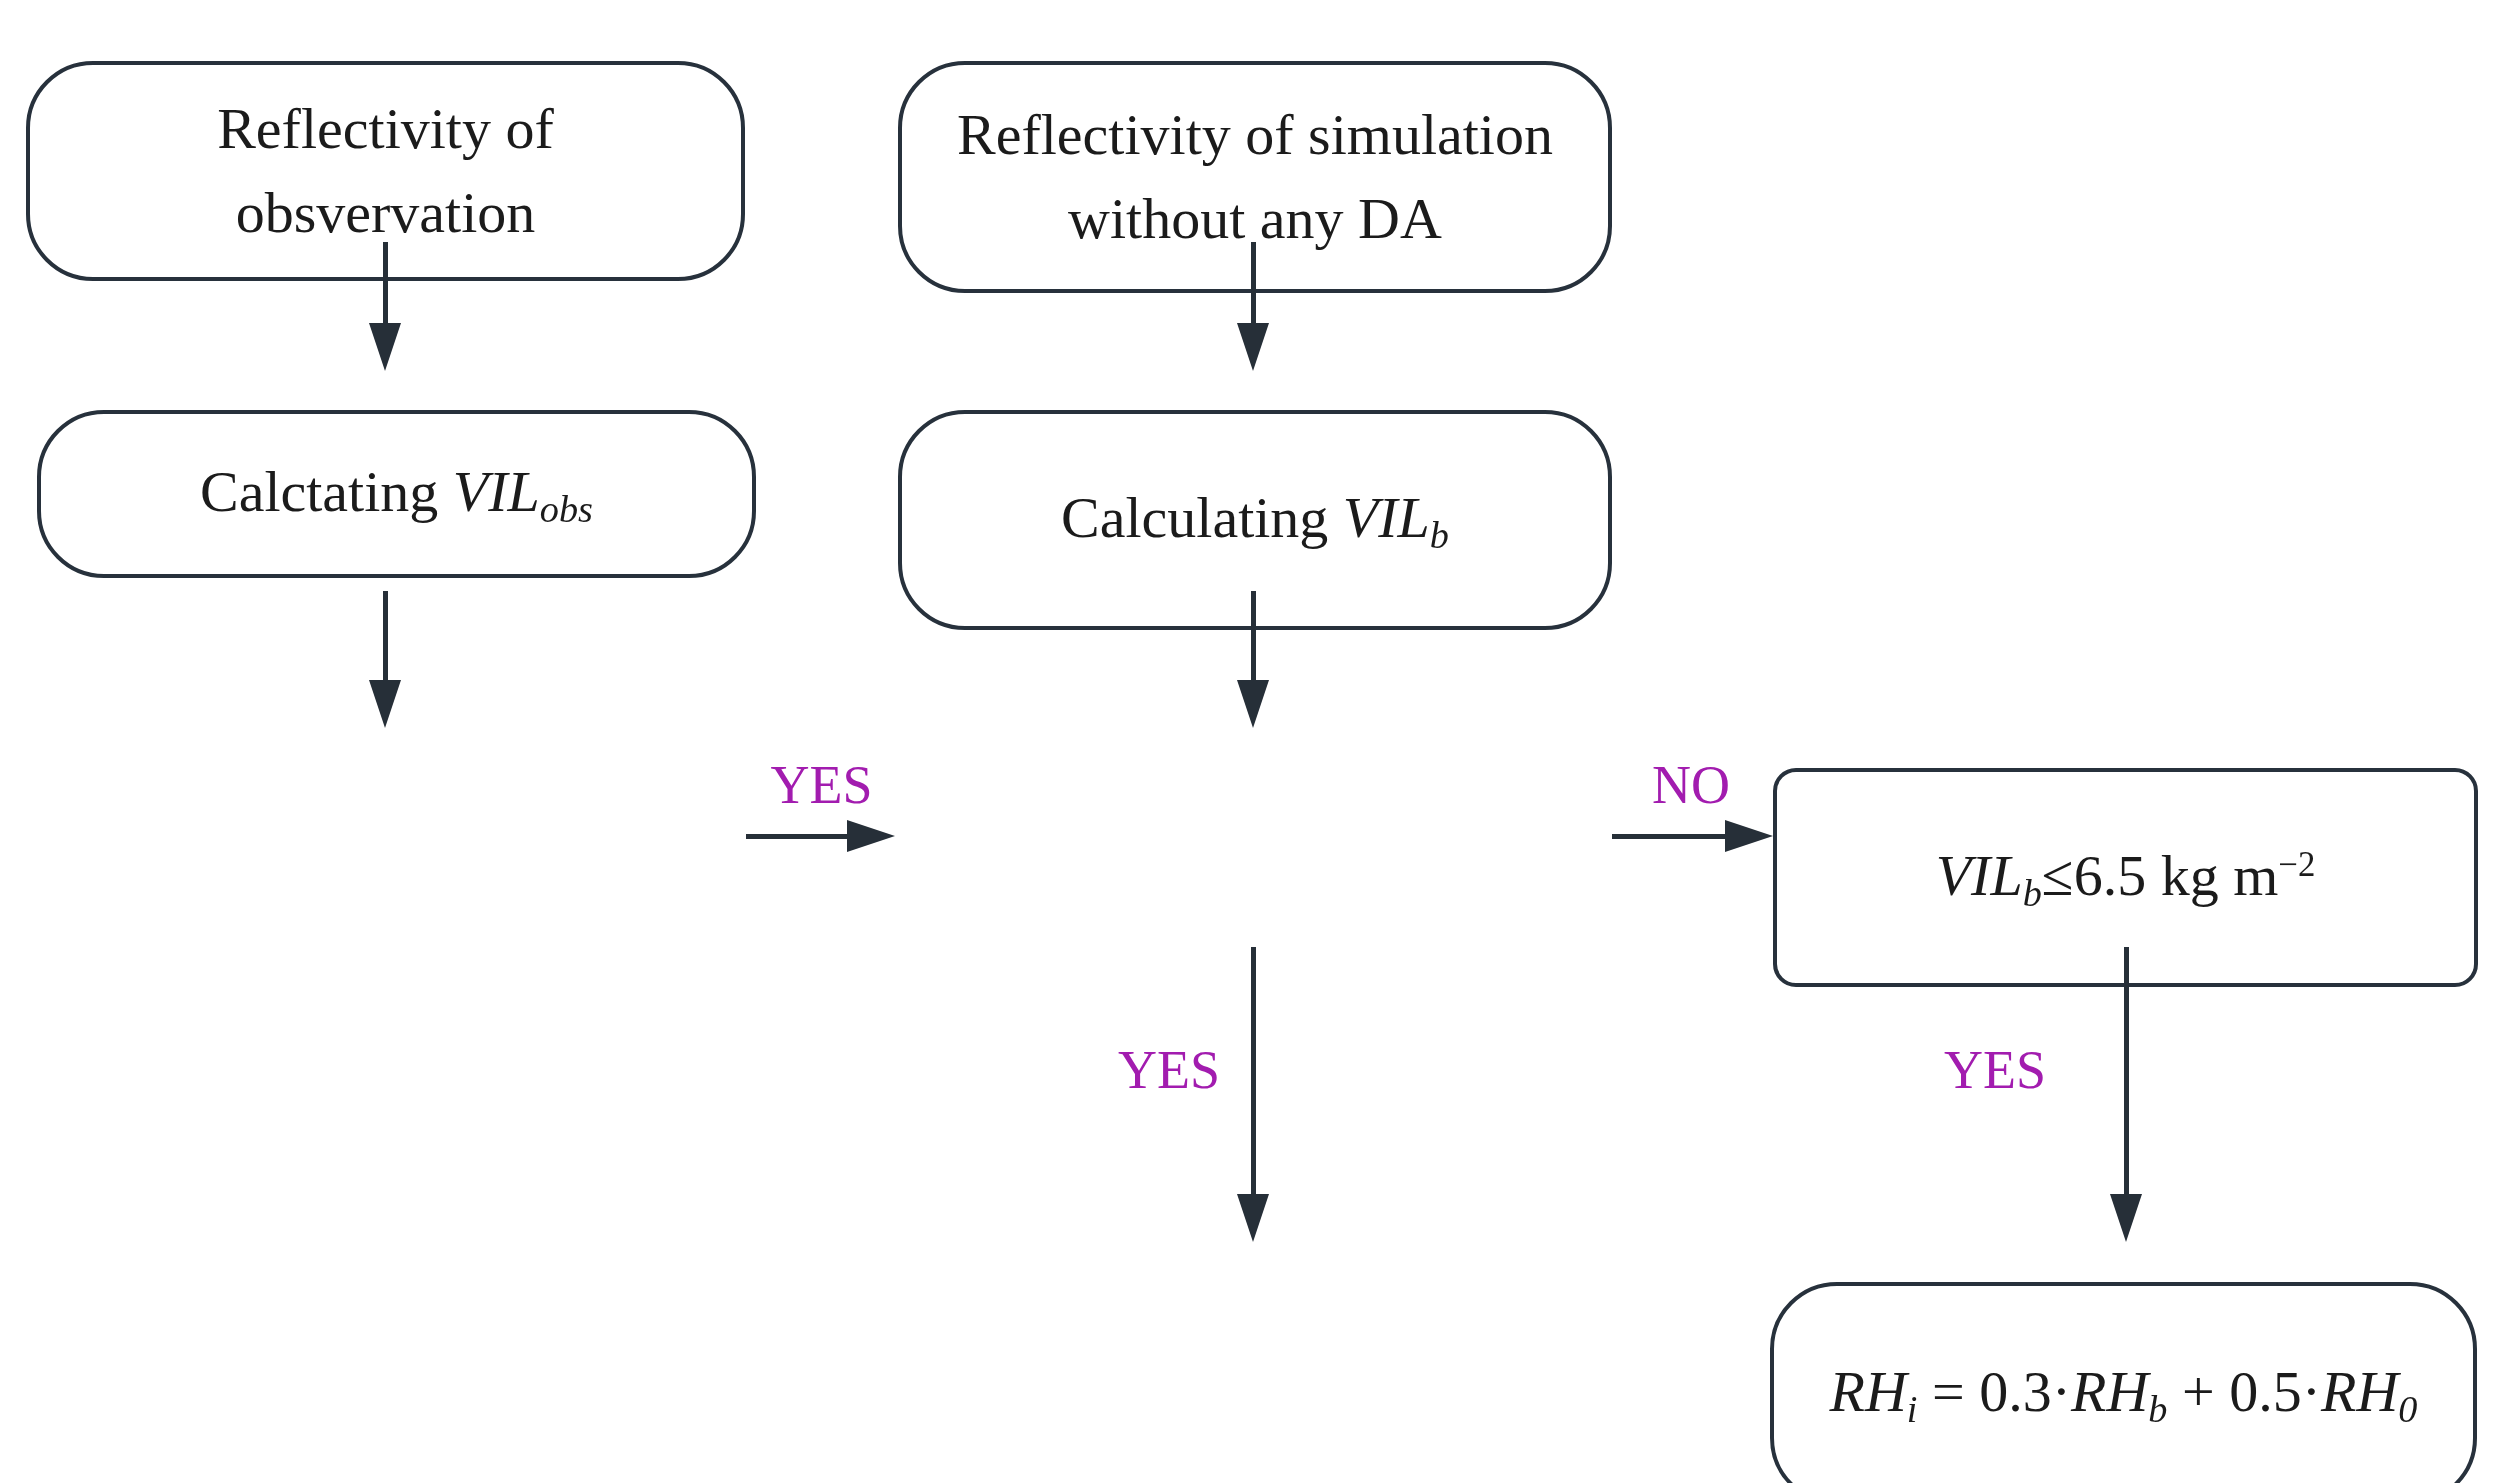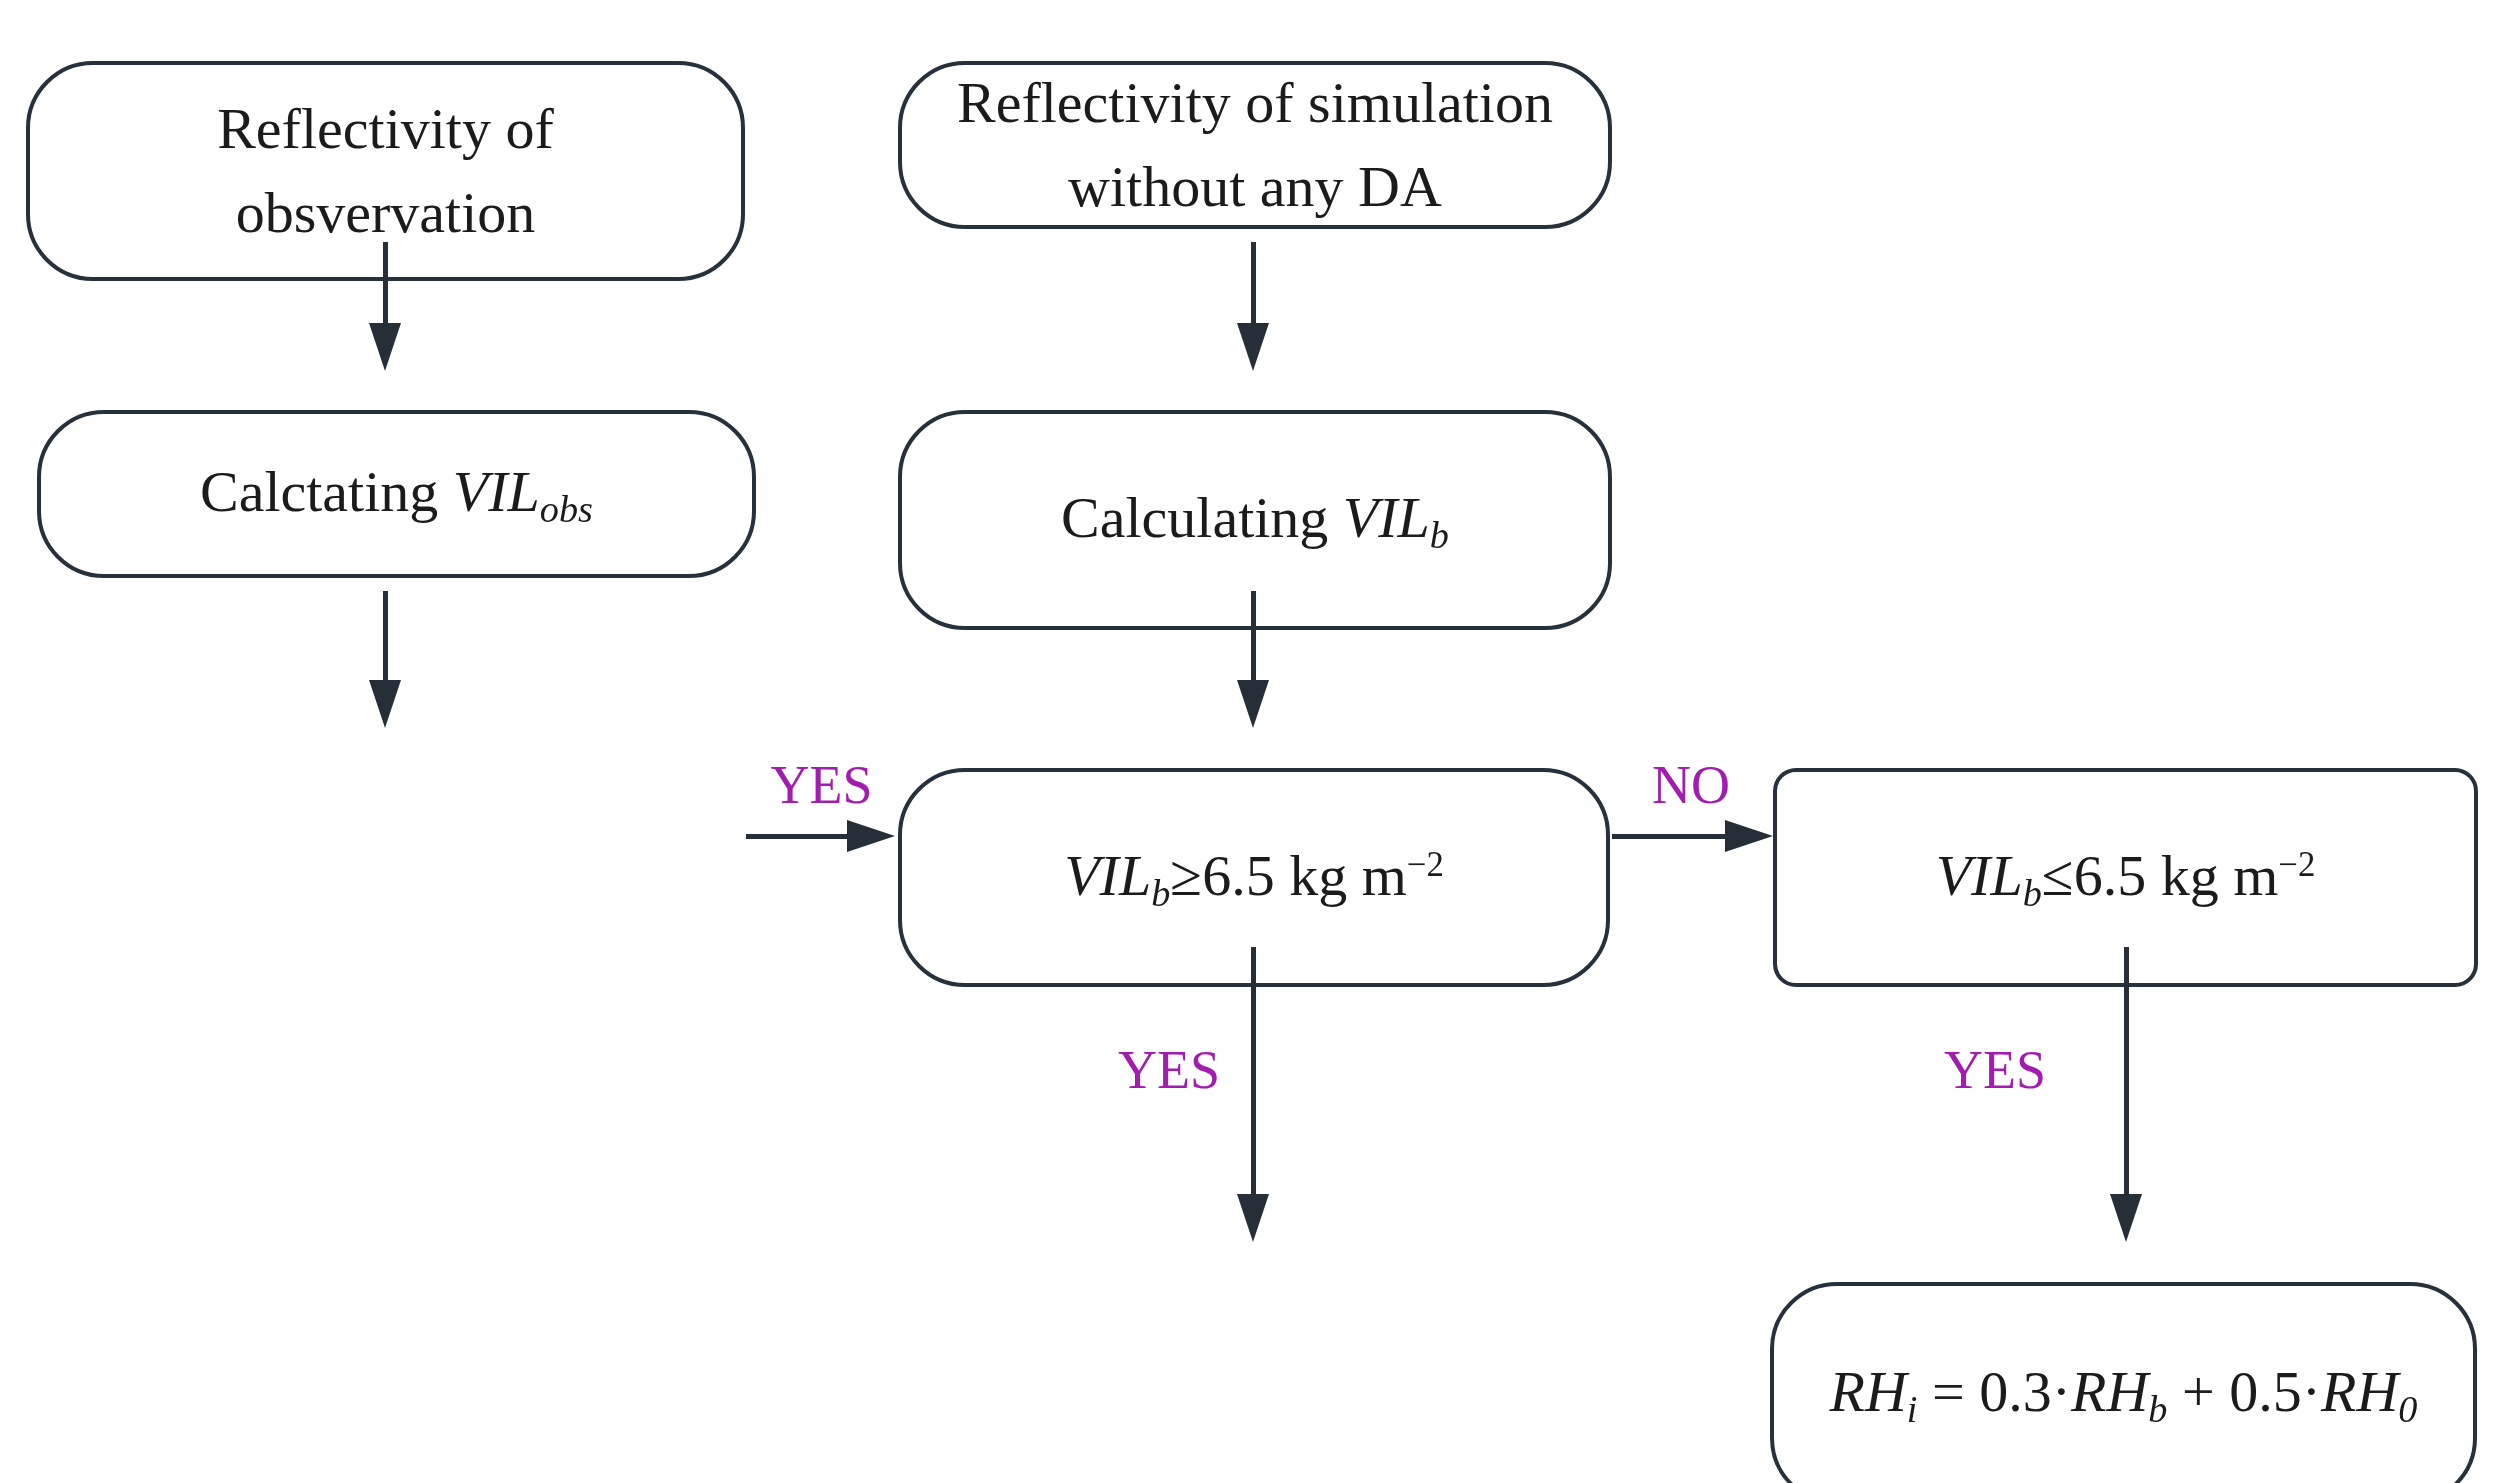--- a/index.html
+++ b/index.html
@@ -53,21 +53,21 @@
   }
   .edge-label {
     position: absolute;
     font-size: 54px;
     line-height: 67px;
     text-align: center;
     color: #a21caf;
   }
   
   .nA { left: 26px;   top: 20.4px;   width: 719px; height: 220px; }
-  .nB { left: 898px;  top: 20.4px;   width: 714px; height: 168px; }
+  .nB { left: 898px;  top: 20.4px;   width: 714px; height: 232px; }
   .nC { left: 37px;   top: 369px;  width: 719px; height: 168px; }
   .nD { left: 898px;  top: 369px;  width: 714px; height: 220px; }
   .nE { left: 20.4px;   top: 727px;  width: 724px; height: 219px; }
   .nF { left: 898px;  top: 727px;  width: 712px; height: 219px; }
   .nG { left: 1773px; top: 727px;  width: 705px; height: 219px; border-radius: 23px; }
   .nH { left: 931px; top: 1241px; width: 647px; height: 223px; }
   .nI { left: 1770px; top: 1241px; width: 707px; height: 223px; }
 </style>
 </head>
 <body>
@@ -83,23 +83,20 @@
 without any DA</div>
   </div>
 
   <div class="node nC">
     <div class="node-text"><span>Calctating </span><span class="it">VIL</span><span class="it sub">obs</span></div>
   </div>
   <div class="node nD">
     <div class="node-text"><span>Calculating </span><span class="it">VIL</span><span class="it sub">b</span></div>
   </div>
 
-  <div class="node nF">
-    <div class="node-text"><span class="it">VIL</span><span class="it sub">b</span><span>≥6.5 kg m</span><span class="sup">−2</span></div>
-  </div>
   <div class="node nG">
     <div class="node-text"><span class="it">VIL</span><span class="it sub">b</span><span>≤6.5 kg m</span><span class="sup">−2</span></div>
   </div>
 
   <div class="node nI">
     <div class="node-text"><span class="it">RH</span><span class="it sub">i</span><span> = 0.3·</span><span class="it">RH</span><span class="it sub">b</span><span> + 0.5·</span><span class="it">RH</span><span class="it sub">0</span></div>
   </div>
 
   <div class="shaft-v" style="left:383px; top:242px; height:84px;"></div>
   <div class="head-down" style="left:369px; top:323px;"></div>

